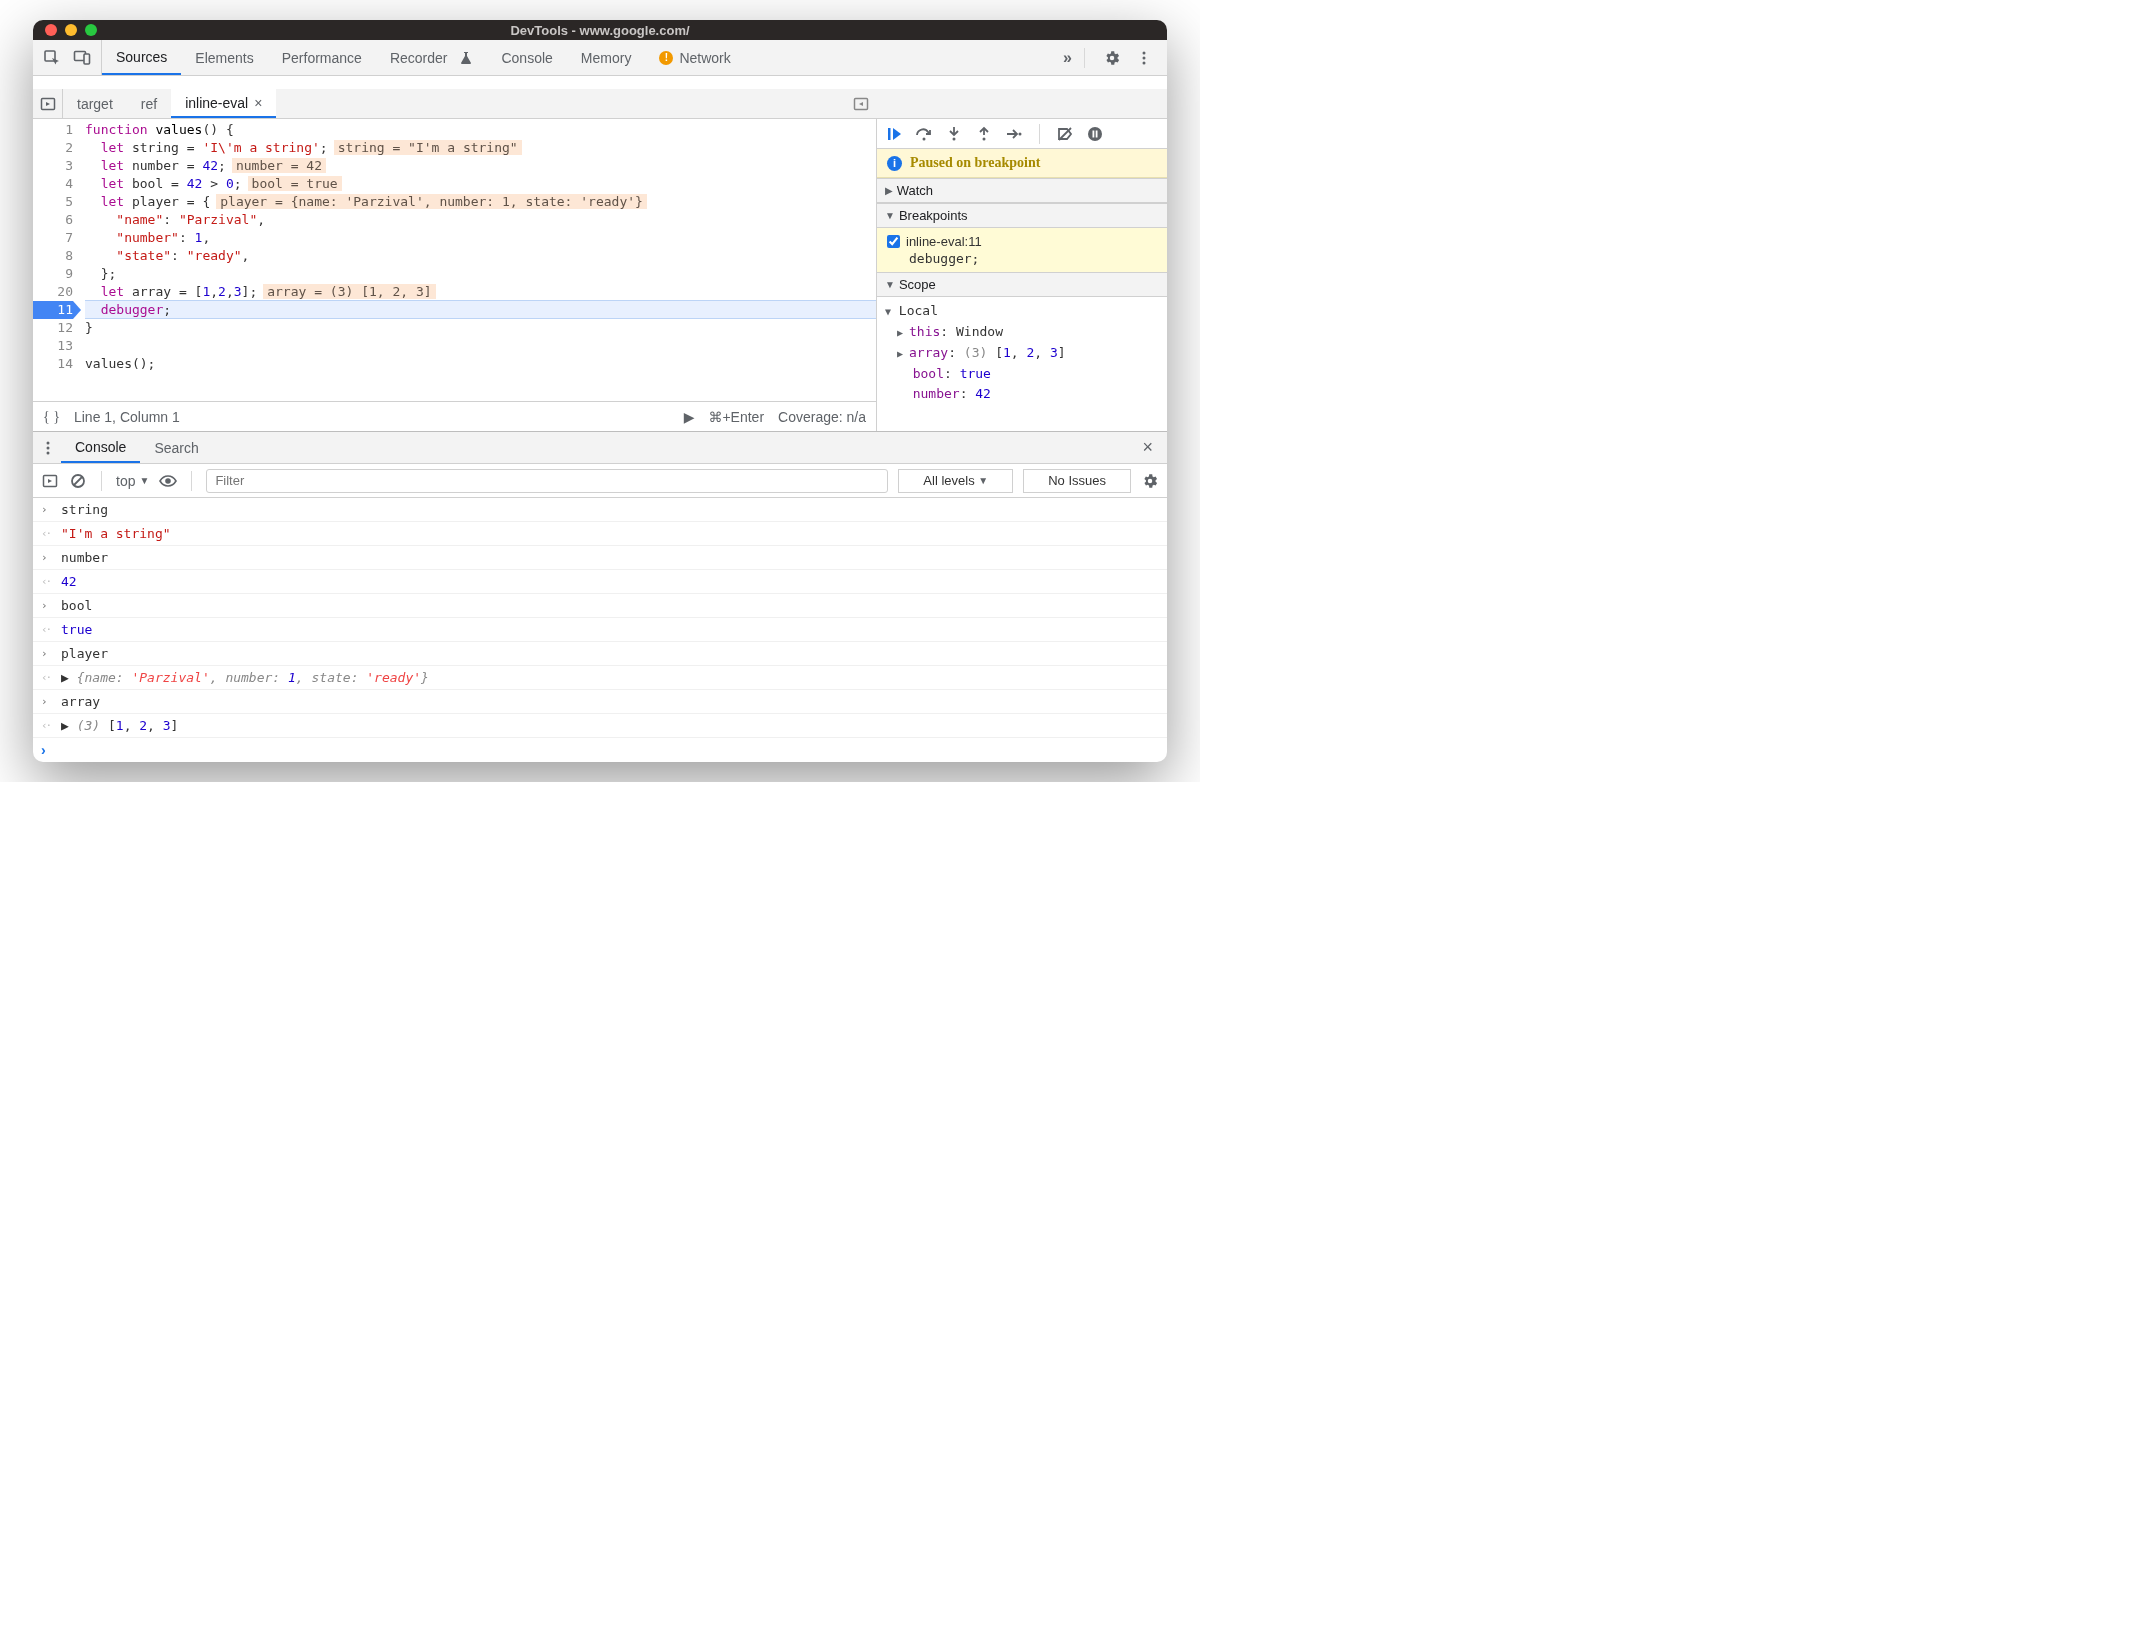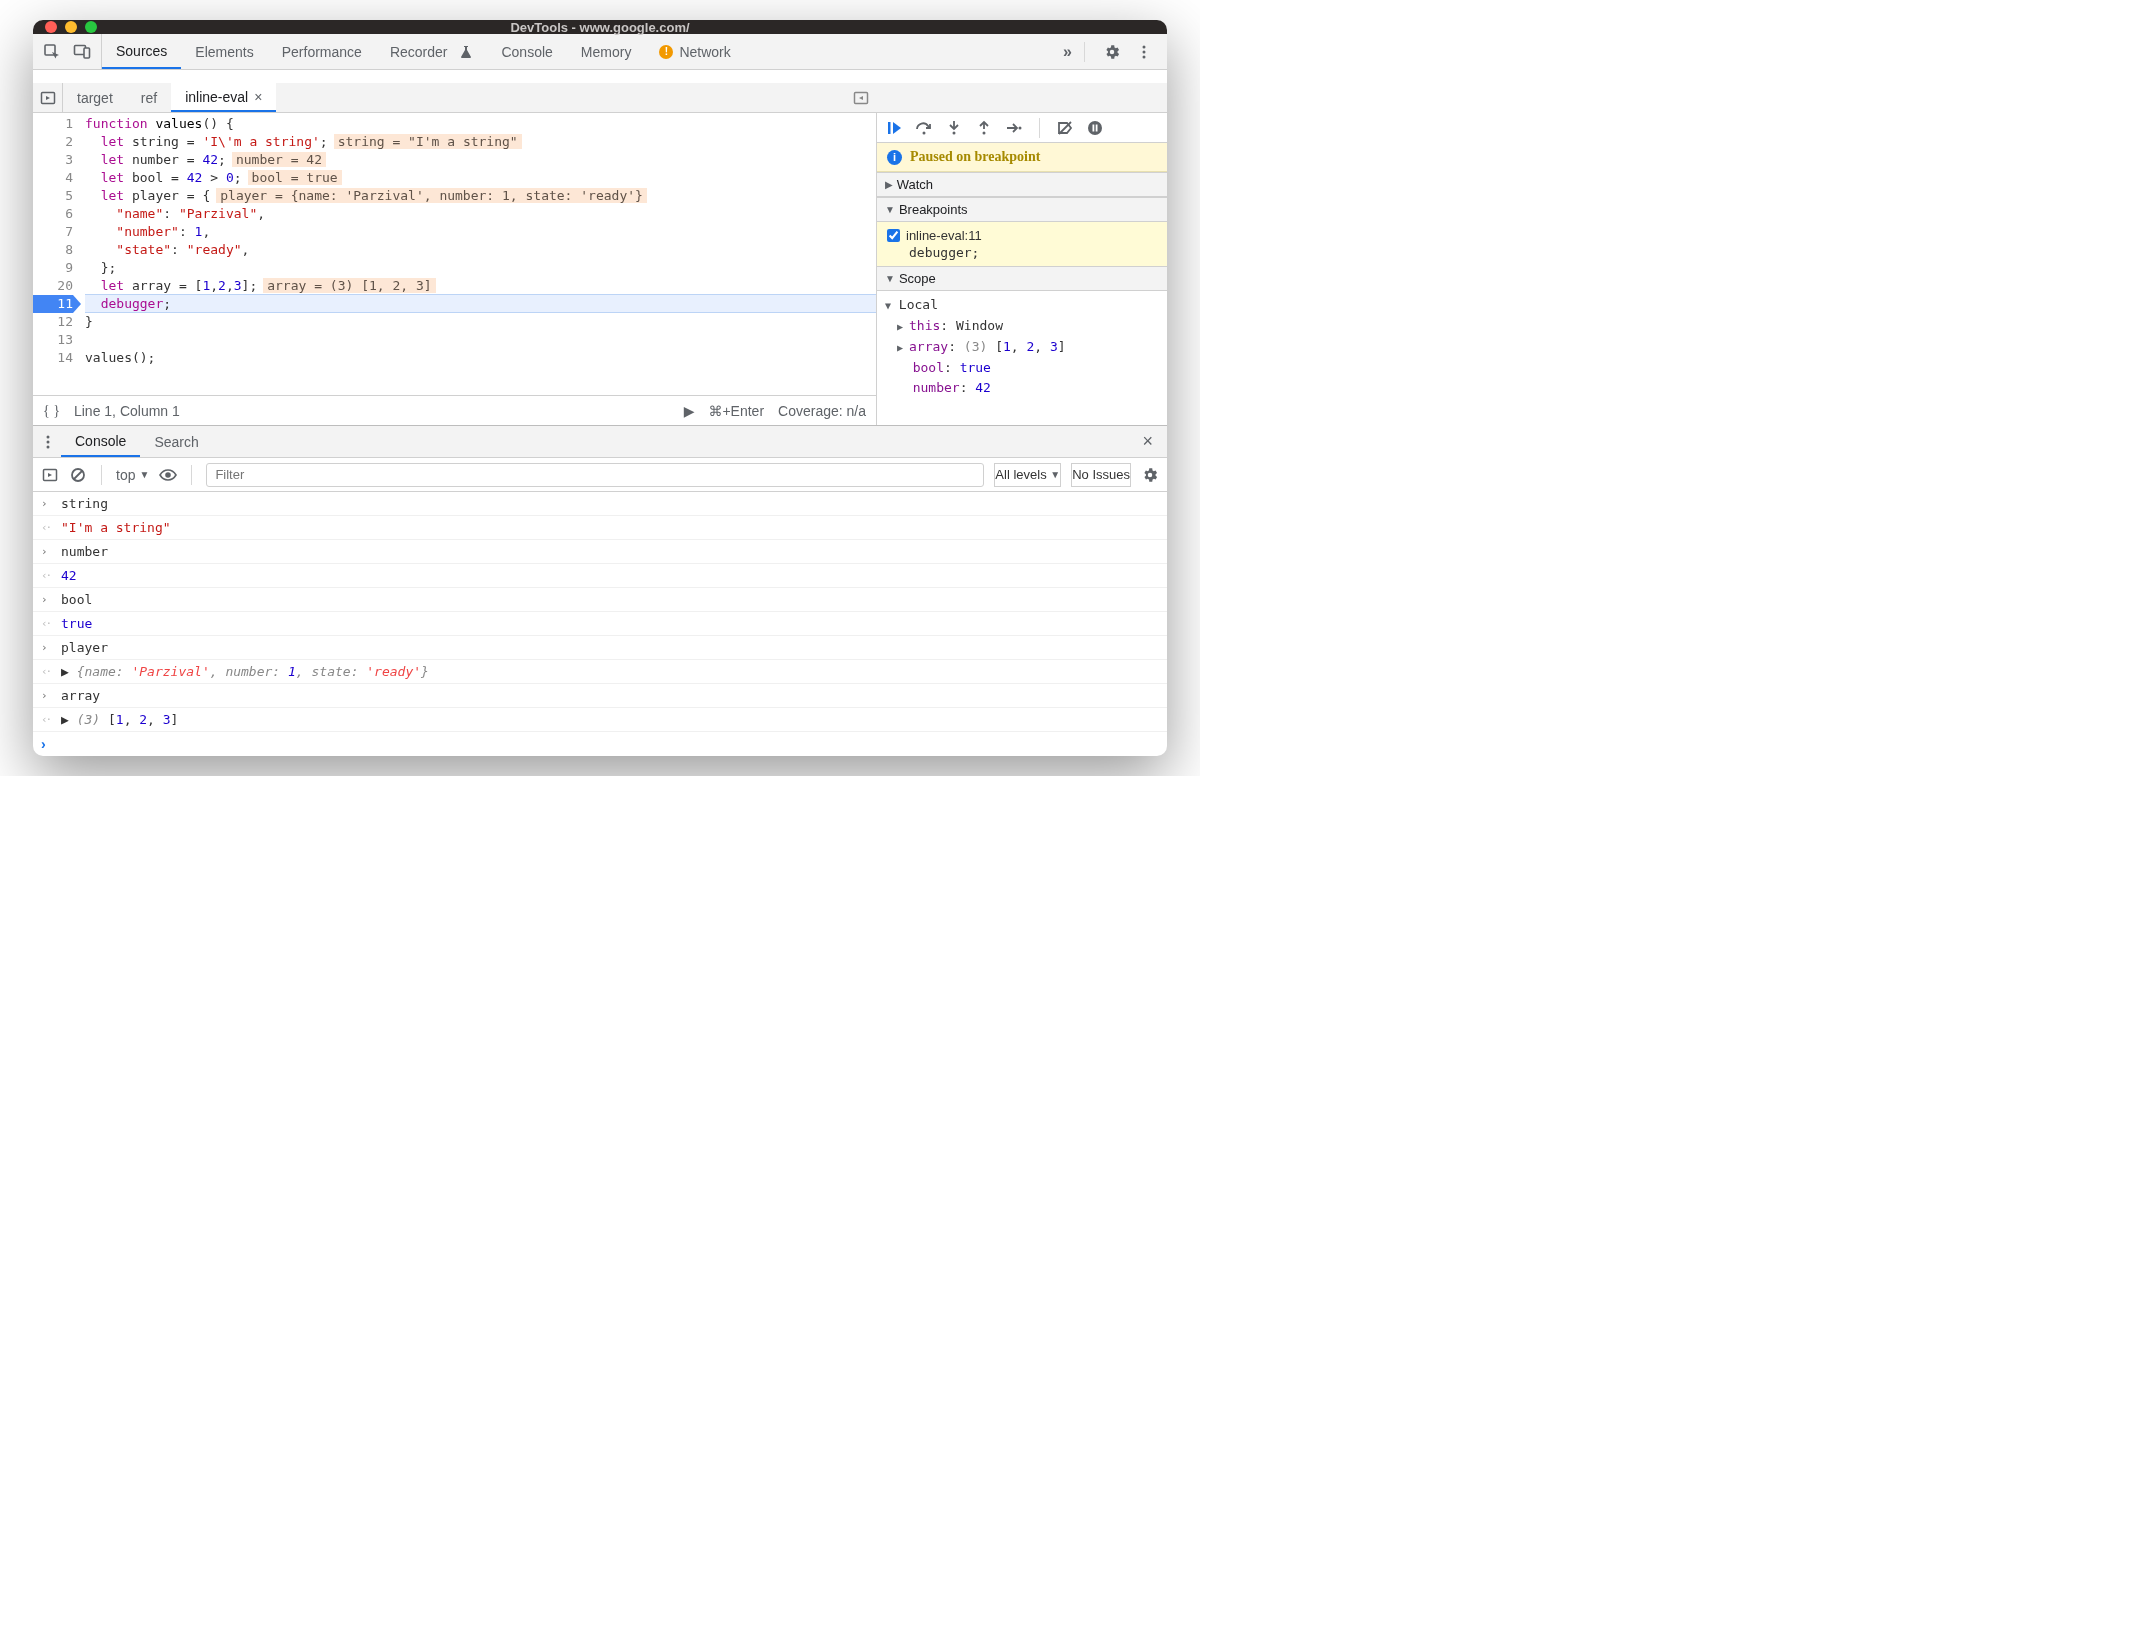--- a/index.html
+++ b/index.html
@@ -14,21 +14,21 @@
     width: 1134px;
     margin: 20px auto;
     border-radius: 10px;
     overflow: hidden;
     box-shadow: 0 20px 60px rgba(0,0,0,0.4);
     background:#fff;
   }
   
   .titlebar {
     background: #2b2726;
-    height: 14px;
+    height: 20px;
     display: flex;
     align-items: center;
     padding: 0 12px;
     position: relative;
   }
   .traffic-lights { display:flex; gap:8px; }
   .dot { width:12px; height:12px; border-radius:50%; }
   .dot.red{background:#ff5f57;} .dot.yellow{background:#febc2e;} .dot.green{background:#28c840;}
   .title-text {
     position:absolute; left:0; right:0; text-align:center;
@@ -95,21 +95,21 @@
   .scope-body{padding:4px 0 4px 8px;font-family:Menlo,monospace;font-size:13px;line-height:20px;}
   .scope-body .purple{color:#881391;} .scope-body .blue{color:#1c00cf;} .scope-body .dgray{color:#888;}
   
   .drawer{border-top:1px solid #bdbdbd;}
   .drawer-tabs{height:32px;display:flex;align-items:center;border-bottom:1px solid #d0d0d0;background:#f3f3f3;padding:0 6px;}
   .drawer-tab{padding:0 14px;height:100%;display:flex;align-items:center;color:#5f6368;cursor:pointer;font-size:14px;}
   .drawer-tab.active{color:#202124;border-bottom:2px solid #1a73e8;}
   .drawer-close{margin-left:auto;padding:0 8px;color:#5f6368;font-size:18px;}
   .console-toolbar{height:34px;display:flex;align-items:center;gap:10px;border-bottom:1px solid #d0d0d0;padding:0 8px;}
   .filter-input{flex:1;height:24px;border:1px solid #d0d0d0;border-radius:3px;padding:0 8px;font-size:13px;}
-  .levels{border:1px solid #d0d0d0;background:#fff;height:24px;padding:0 0;display:flex;align-items:center;color:#333;font-size:13px;}
+  .levels{border:1px solid #d0d0d0;background:#fff;height:24px;padding:0 24px;display:flex;align-items:center;color:#333;font-size:13px;}
   .console-body{font-family:Menlo,monospace;font-size:13px;}
   .crow{display:flex;align-items:center;gap:8px;padding:3px 8px;border-bottom:1px solid #f0f0f0;min-height:24px;}
   .cicon{width:12px;color:#8c8c8c;font-size:11px;}
   .cicon.in{color:#6e6e6e;} .cicon.out{color:#bfbfbf;}
   .cval-str{color:#c41a16;} .cval-num{color:#1c00cf;} .cval-obj{color:#888;font-style:italic;}
   .cval-obj .k{color:#888;} .cval-obj .s{color:#ef4444;text-align:center;} .cval-obj .n{color:#1c00cf;}
   .prompt-row{display:flex;align-items:center;gap:8px;padding:4px 8px;}
   .prompt-caret{color:#1a73e8;font-weight:bold;}
   .vline { border-left:1px solid #d8d8d8; margin:0 4px; height:20px;}
   svg{display:block;}

